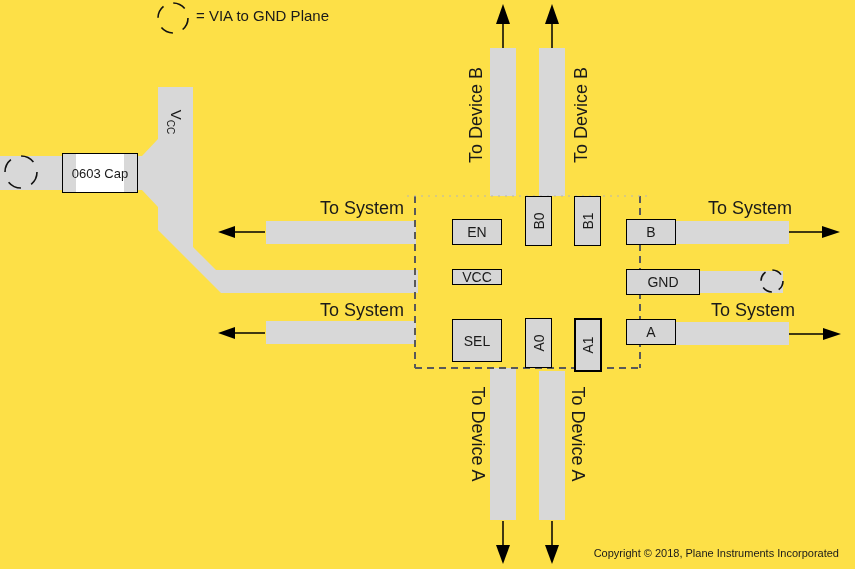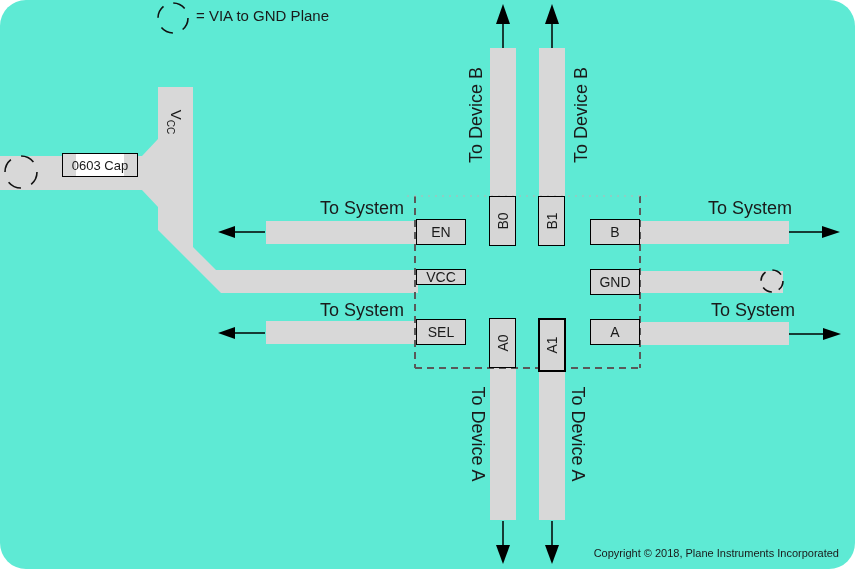--- a/index.html
+++ b/index.html
@@ -1,31 +1,31 @@
 <!DOCTYPE html>
 <html><head>
 <meta charset="utf-8">
 <style>
   html,body{margin:0;padding:0;background:#ffffff;}
   #stage{
-    position:relative;width:855px;height:569px;background:#5eead4;overflow:hidden;
-    font-family:"Liberation Sans",sans-serif;color:#1a1a1a;border-radius:26px;
+    position:relative;width:855px;height:569px;background:#fde047;overflow:hidden;
+    font-family:"Liberation Sans",sans-serif;color:#1a1a1a;
   }
   .trace{position:absolute;background:#d8d8d8;}
   .pin{
     position:absolute;background:#d6d6d6;border:1.5px solid #000;
     display:flex;align-items:center;justify-content:center;
-    font-size:14px;box-sizing:border-box;line-height:1;
+    font-size:14px;box-sizing:border-box;line-height:1;margin-left:36px;
   }
   .pin .vert{transform:rotate(-90deg);white-space:nowrap;}
   .flowlabel{position:absolute;font-size:18px;text-align:right;white-space:nowrap;}
   .rotlabel{position:absolute;font-size:18px;white-space:nowrap;transform-origin:center;}
   .legend-text{position:absolute;left:196px;top:7px;font-size:15px;white-space:nowrap;}
   .cap{
-    position:absolute;left:62px;top:153px;width:76px;height:24px;background:#ffffff;
+    position:absolute;left:62px;top:153px;width:76px;height:40px;background:#ffffff;
     border:1.5px solid #000;box-sizing:border-box;display:flex;align-items:center;justify-content:center;
     font-size:13px;white-space:nowrap;
   }
   .cap .pad{position:absolute;top:0;bottom:0;width:13px;background:#d8d8d8;}
   .cap .pad.l{left:0;}
   .cap .pad.r{right:0;}
   .cap .cap-text{position:relative;z-index:2;}
   .vcc-label{
     position:absolute;left:175px;top:122px;font-size:15px;white-space:nowrap;
     transform:translate(-50%,-50%) rotate(90deg);
@@ -117,27 +117,27 @@
   </div>
 
   <div class="vcc-label"><span>V</span><sub>CC</sub></div>
 
   <div class="pin" style="left:416px;top:219px;width:50px;height:26px;">
       <span>EN</span>
     </div>
   <div class="pin" style="left:416px;top:269px;width:50px;height:16px;">
       <span>VCC</span>
     </div>
-  <div class="pin" style="left:416px;top:319px;width:50px;height:26px;">
+  <div class="pin" style="left:416px;top:319px;width:50px;height:43px;">
       <span>SEL</span>
     </div>
   <div class="pin" style="left:590px;top:219px;width:50px;height:26px;">
       <span>B</span>
     </div>
-  <div class="pin" style="left:590px;top:269px;width:50px;height:26px;">
+  <div class="pin" style="left:590px;top:269px;width:74px;height:26px;">
       <span>GND</span>
     </div>
   <div class="pin" style="left:590px;top:319px;width:50px;height:26px;">
       <span>A</span>
     </div>
   <div class="pin" style="left:489px;top:196px;width:27px;height:50px;">
       <span class="vert">B0</span>
     </div>
   <div class="pin" style="left:538px;top:196px;width:27px;height:50px;">
       <span class="vert">B1</span>

